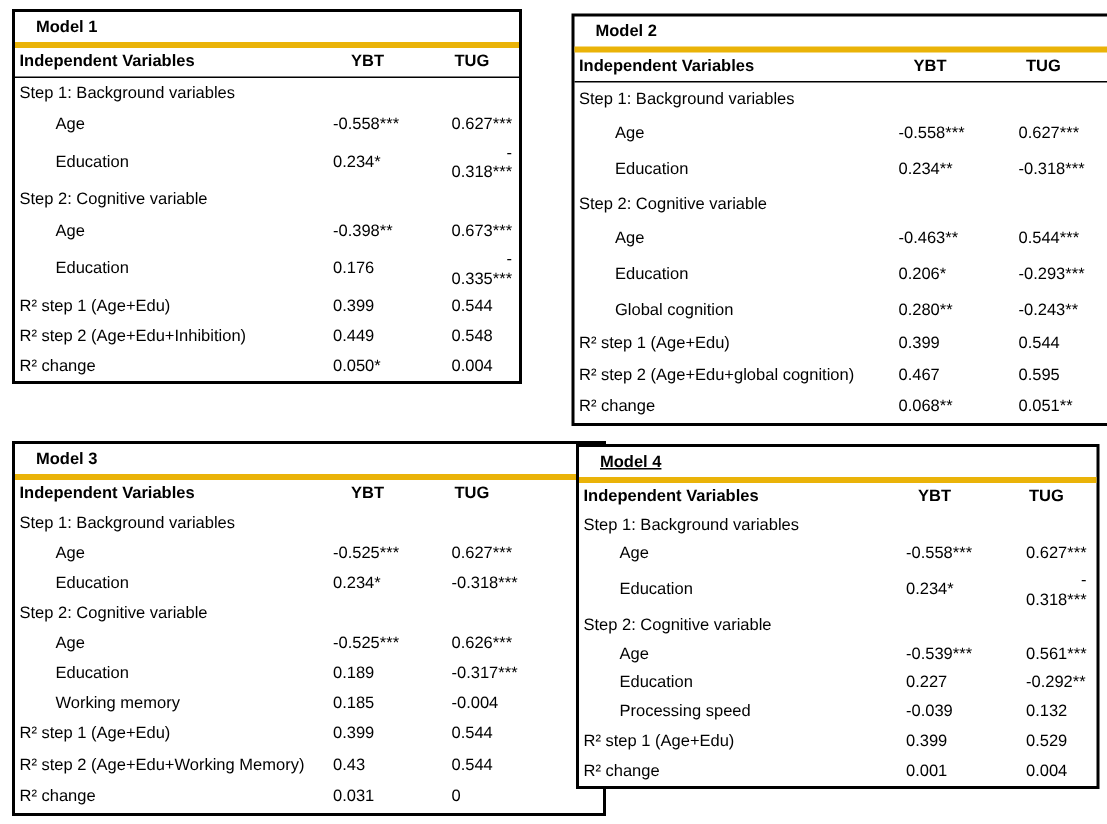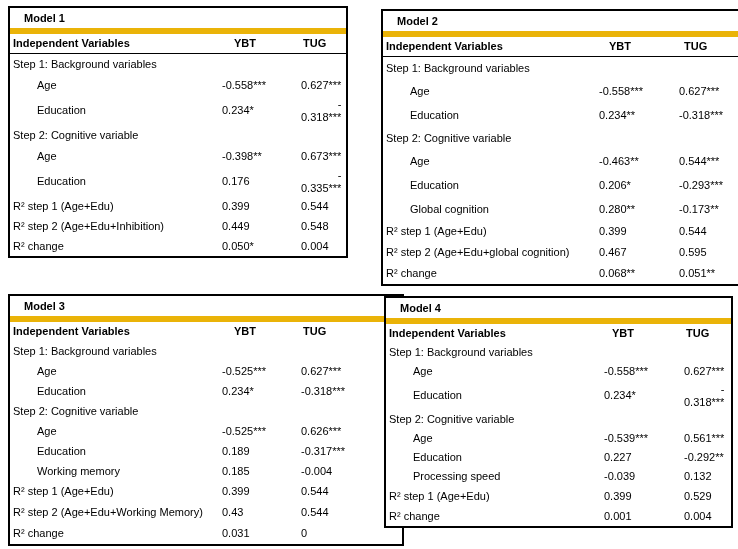--- a/index.html
+++ b/index.html
@@ -19,26 +19,26 @@
   }
   .tbl {
     position: absolute;
     box-sizing: border-box;
     border: 2px solid #000000;
     background: #ffffff;
   }
   .t1 { left: 8px;   top: 6px;   width: 340px; }
   .t2 { left: 381px; top: 9px;   width: 394px; }
   .t3 { left: 8px;   top: 294px; width: 396px; }
-  .t4 { left: 384px; top: 296px; width: 349px; }
+  .t4 { left: 384px; top: 296px; width: 349px; text-decoration: underline; }
 
   .title-row {
     height: 20px;
     line-height: 20px;
-    border-bottom: 6px solid #eab308;
+    border-bottom: 4px solid #eab308;
     font-weight: bold;
     padding-left: 14px;
   }
   .head-row {
     position: relative;
     height: 19px;
     line-height: 19px;
     font-weight: bold;
     padding-left: 29px;
   }
@@ -192,21 +192,21 @@
           <span class="c-tug">0.544***</span>
         </div>
         <div class="row var">
           <span class="c-label">Education</span>
           <span class="c-ybt">0.206*</span>
           <span class="c-tug">-0.293***</span>
         </div>
         <div class="row var">
           <span class="c-label">Global cognition</span>
           <span class="c-ybt">0.280**</span>
-          <span class="c-tug">-0.173**</span>
+          <span class="c-tug">-0.243**</span>
         </div>
         <div class="row stat">
           <span class="c-label">R² step 1 (Age+Edu)</span>
           <span class="c-ybt">0.399</span>
           <span class="c-tug">0.544</span>
         </div>
         <div class="row stat">
           <span class="c-label">R² step 2 (Age+Edu+global cognition)</span>
           <span class="c-ybt">0.467</span>
           <span class="c-tug">0.595</span>

